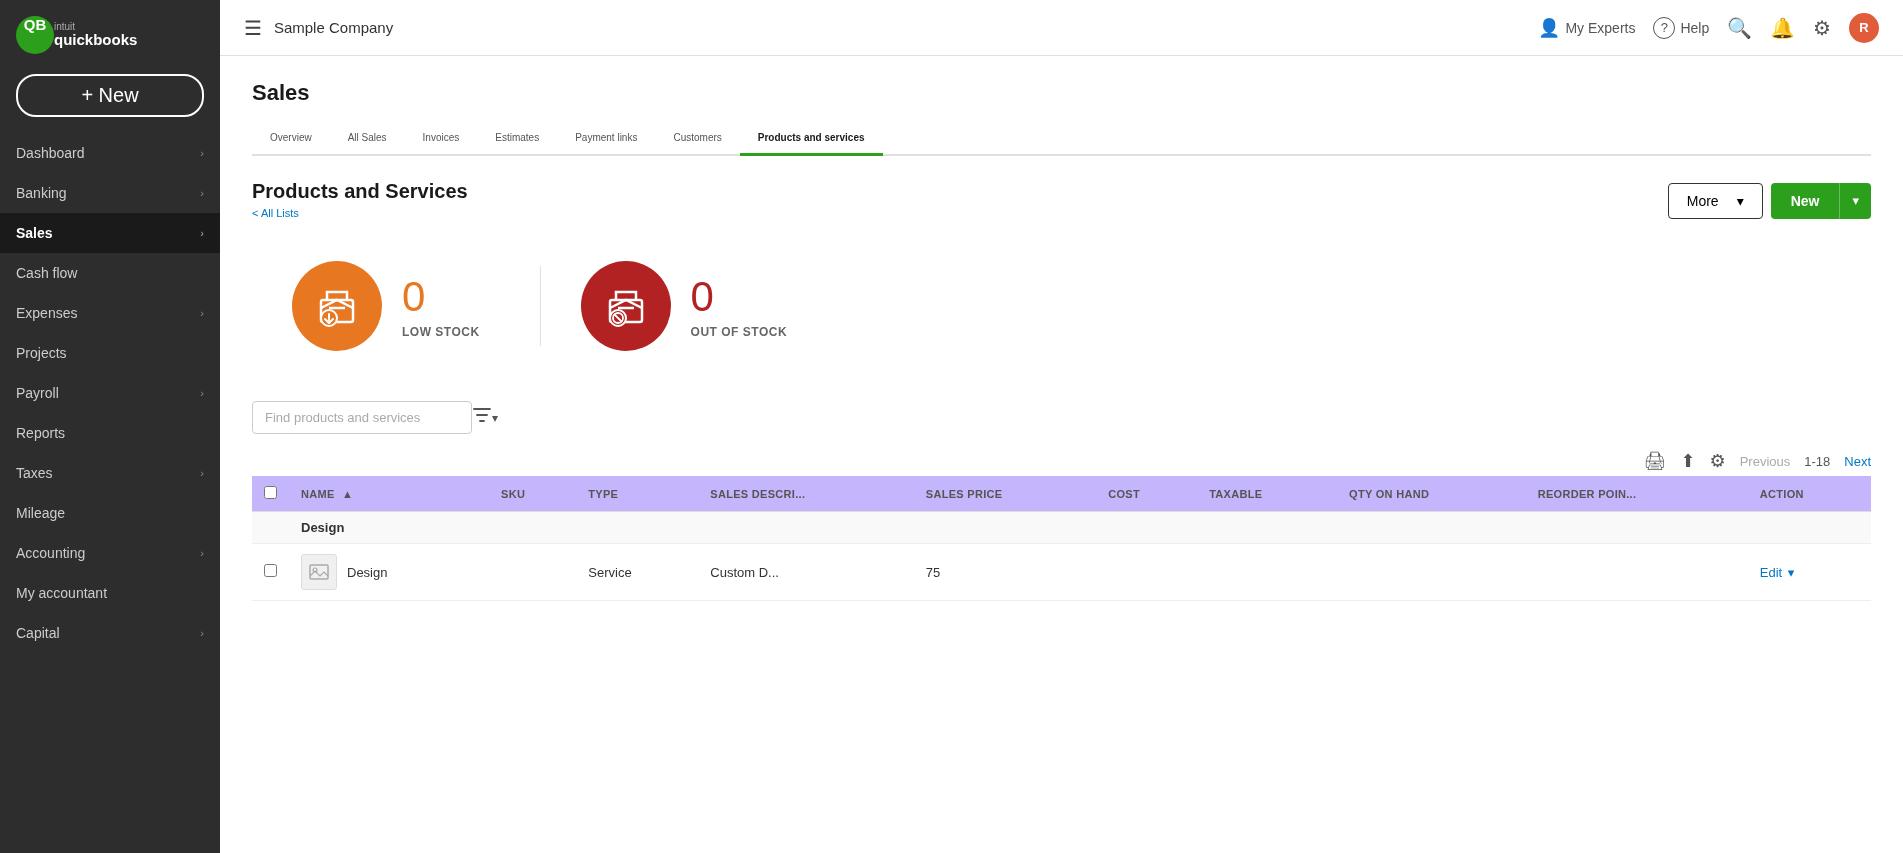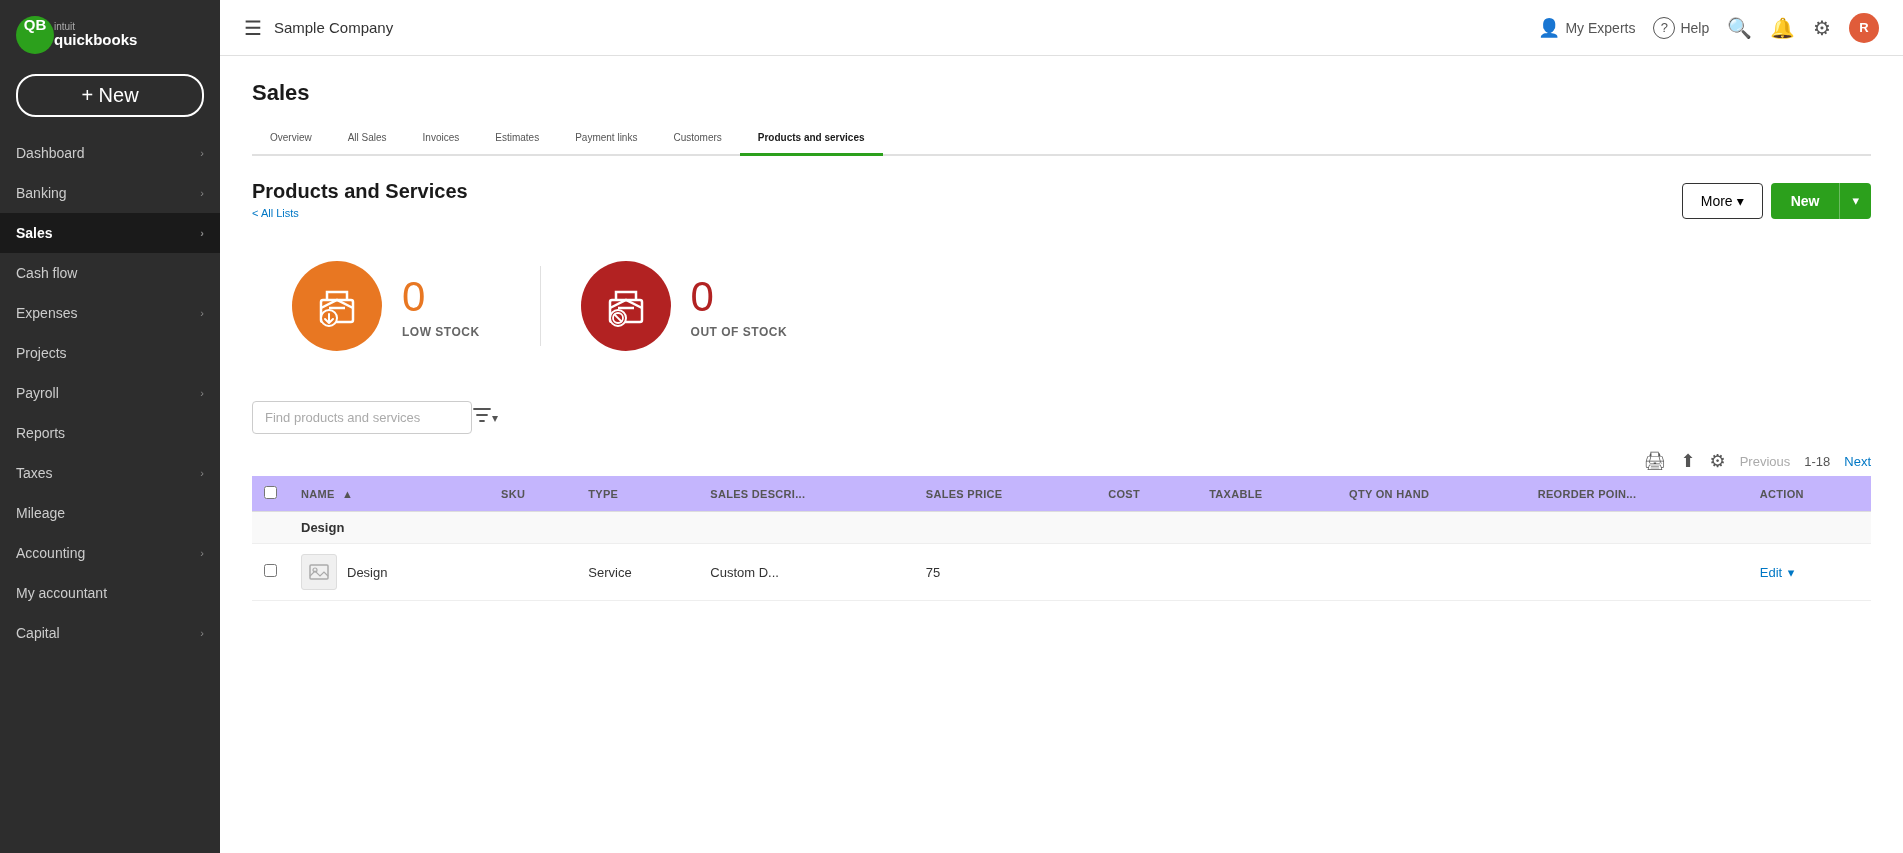--- a/index.html
+++ b/index.html
@@ -127,21 +127,21 @@
     .all-lists-link::before { content: '< '; }
 
     .header-actions { display: flex; align-items: center; gap: 8px; }
     .more-btn {
       border: 1.5px solid #333;
       background: white;
       border-radius: 4px;
       padding: 9px 18px;
       font-size: 14px;
       cursor: pointer;
-      display: flex; align-items: center; gap: 4px;
+      display: flex; align-items: center; gap: 18px;
     }
     .new-green-btn {
       background: #2ca01c;
       color: white;
       border: none;
       border-radius: 4px 0 0 4px;
       padding: 10px 20px;
       font-size: 14px;
       font-weight: 600;
       cursor: pointer;

